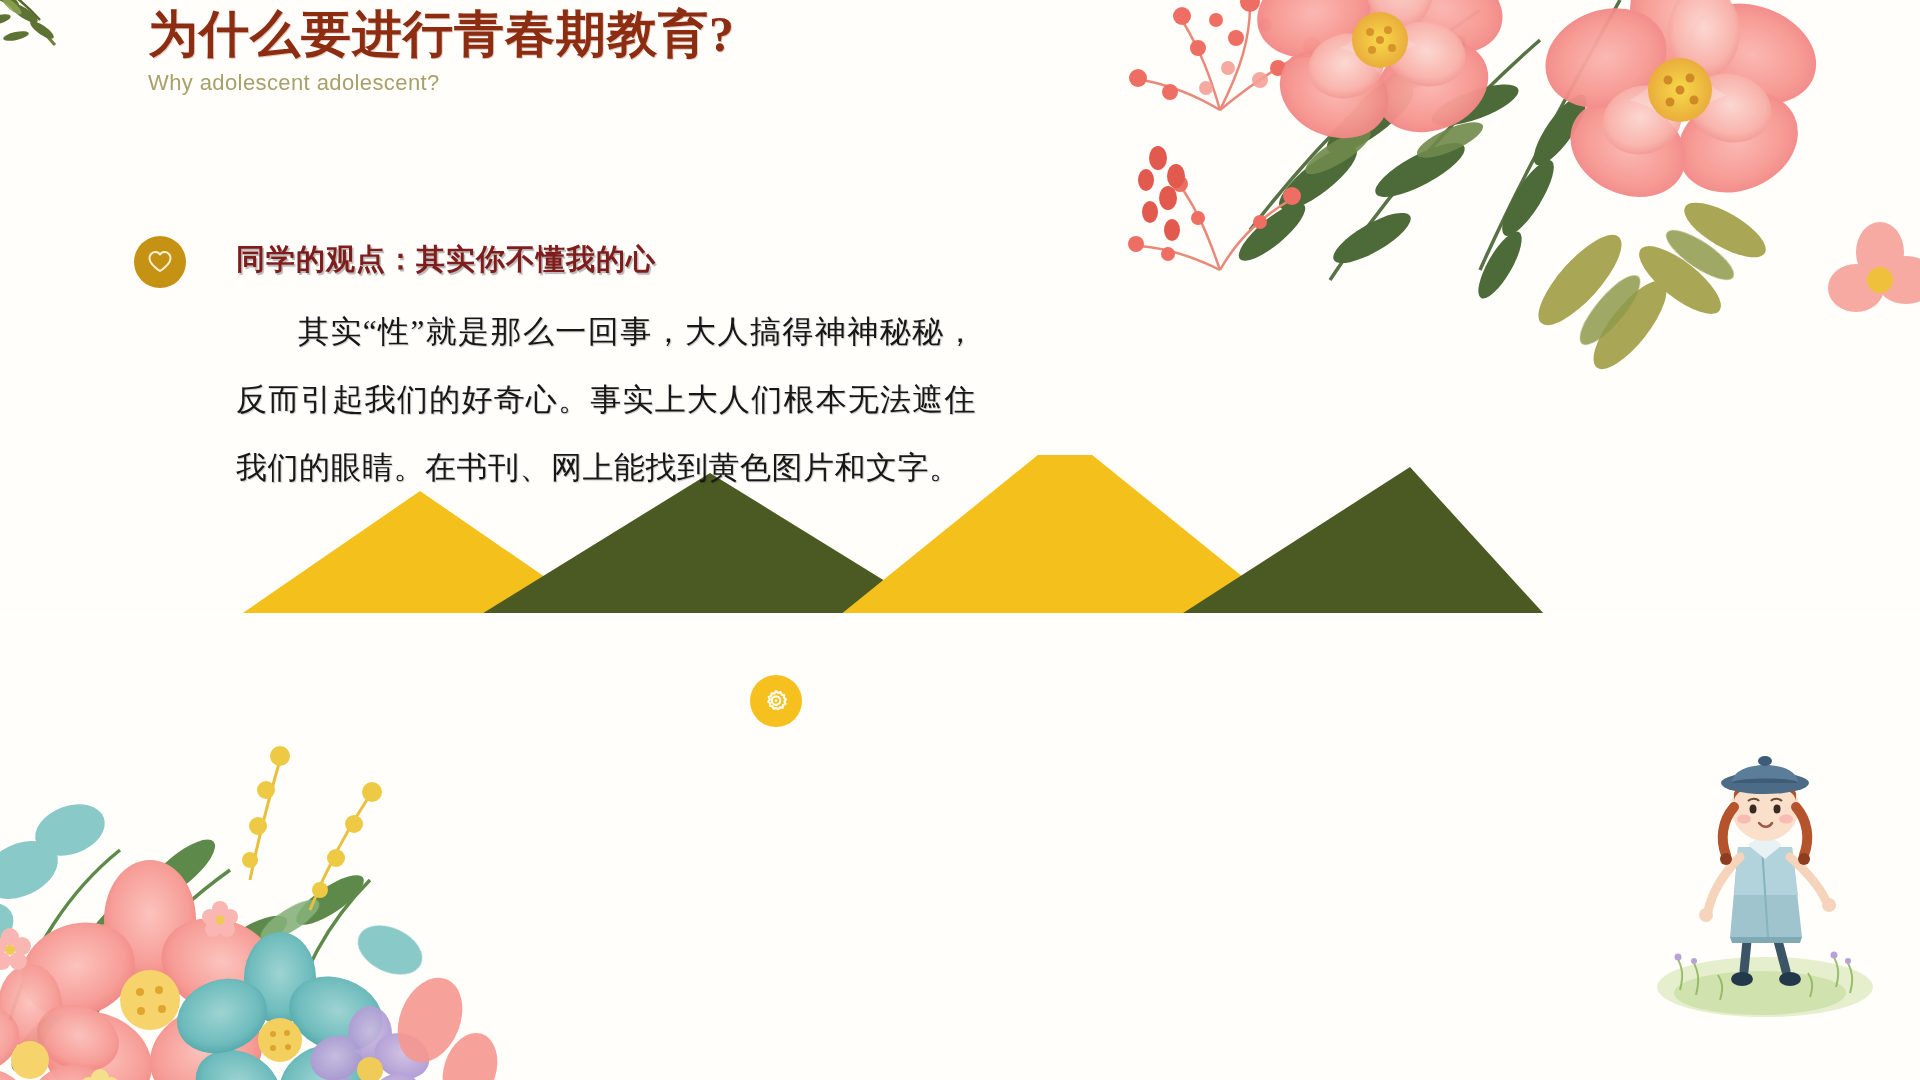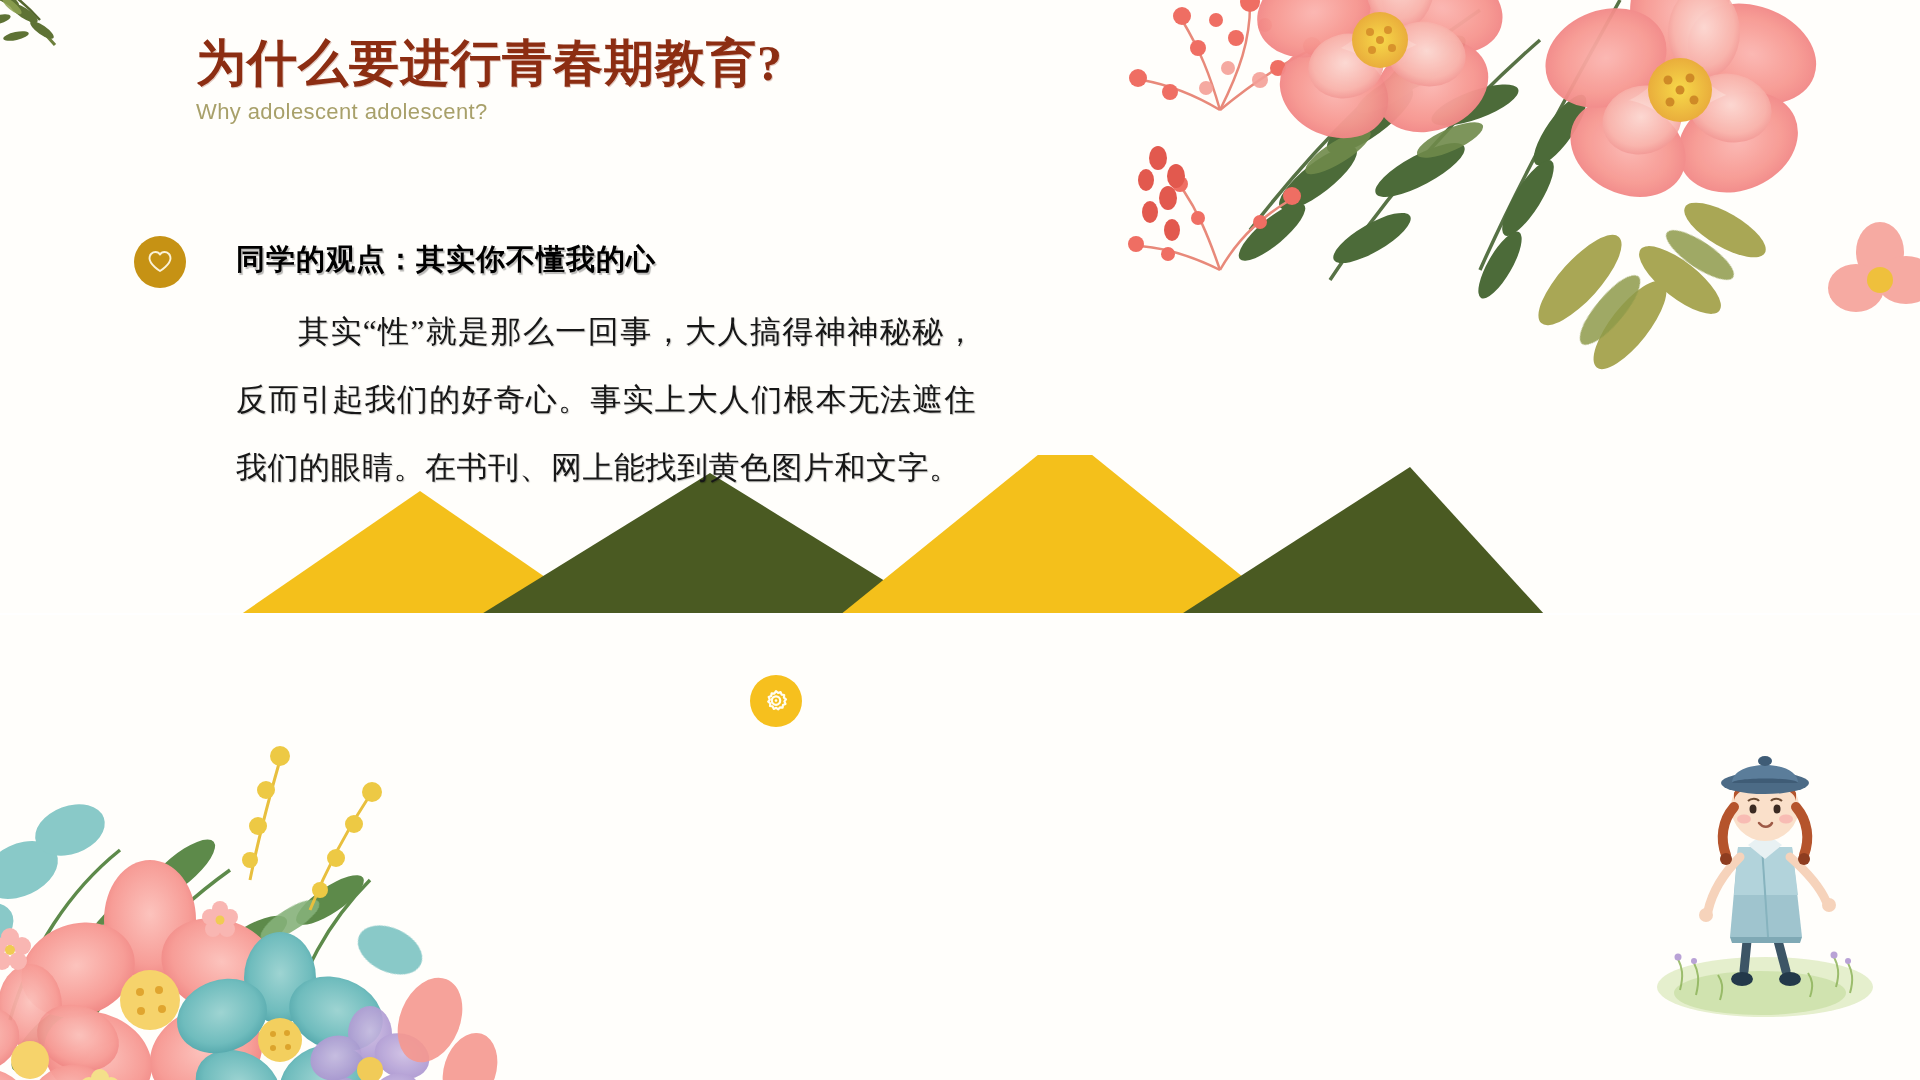--- a/index.html
+++ b/index.html
@@ -10,21 +10,21 @@
     overflow:hidden;
   }
   #slide {
     position:relative;
     width:1920px; height:1080px;
     background:#fffefb;
     overflow:hidden;
   }
 
   
-  .title-block { position:absolute; left:148px; top:35px;margin-left:48px; }
+  .title-block { position:absolute; left:148px; top:6px; }
   .slide-title {
     font-family:"Liberation Serif", serif;
     font-weight:bold;
     font-size:50px;
     color:#8c2d12;
     letter-spacing:1px;
     line-height:1.15;
     text-shadow:1px 1px 0 rgba(140,45,18,.25);
   }
   .slide-subtitle {
@@ -44,21 +44,21 @@
   .badge-heart { left:134px; top:236px; width:52px; height:52px; background:#c69214; }
   .badge-gear  { left:750px; top:675px; width:52px; height:52px; background:#f6c01e; }
   .badge svg { display:block; }
 
   
   .block-heading {
     position:absolute;
     left:236px; top:240px;
     font-family:"Liberation Serif", serif;
     font-size:29px; font-weight:bold;
-    color:#000000;
+    color:#7f1d1d;
     letter-spacing:1px;
     text-shadow:1.5px 1.5px 1px rgba(0,0,0,.28);
   }
   .block-body {
     position:absolute;
     left:236px; top:298px;
     width:740px;
     font-family:"Liberation Serif", serif;
     font-size:31px;
     color:#171717;

